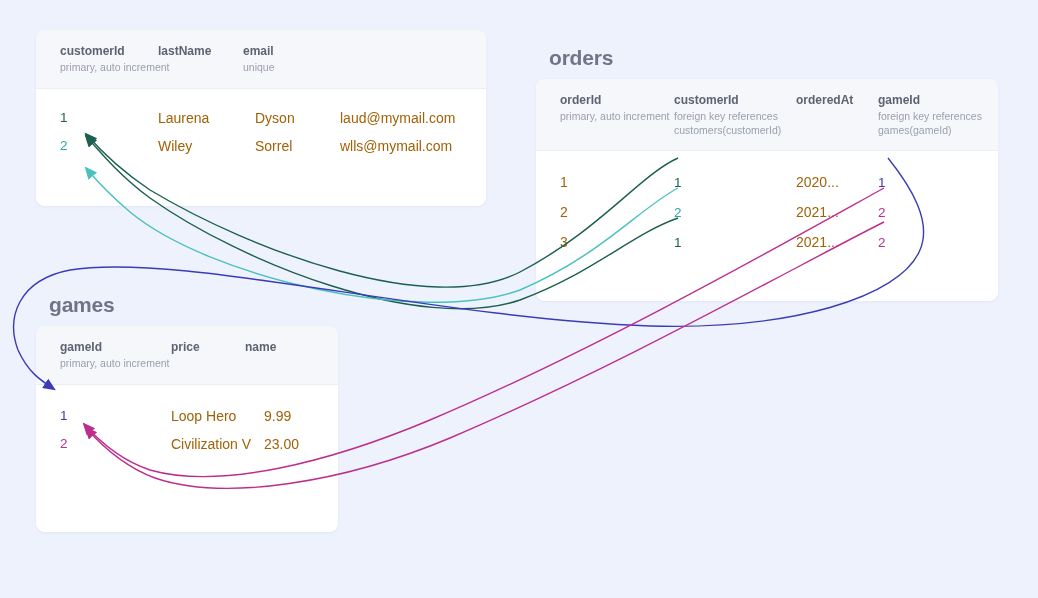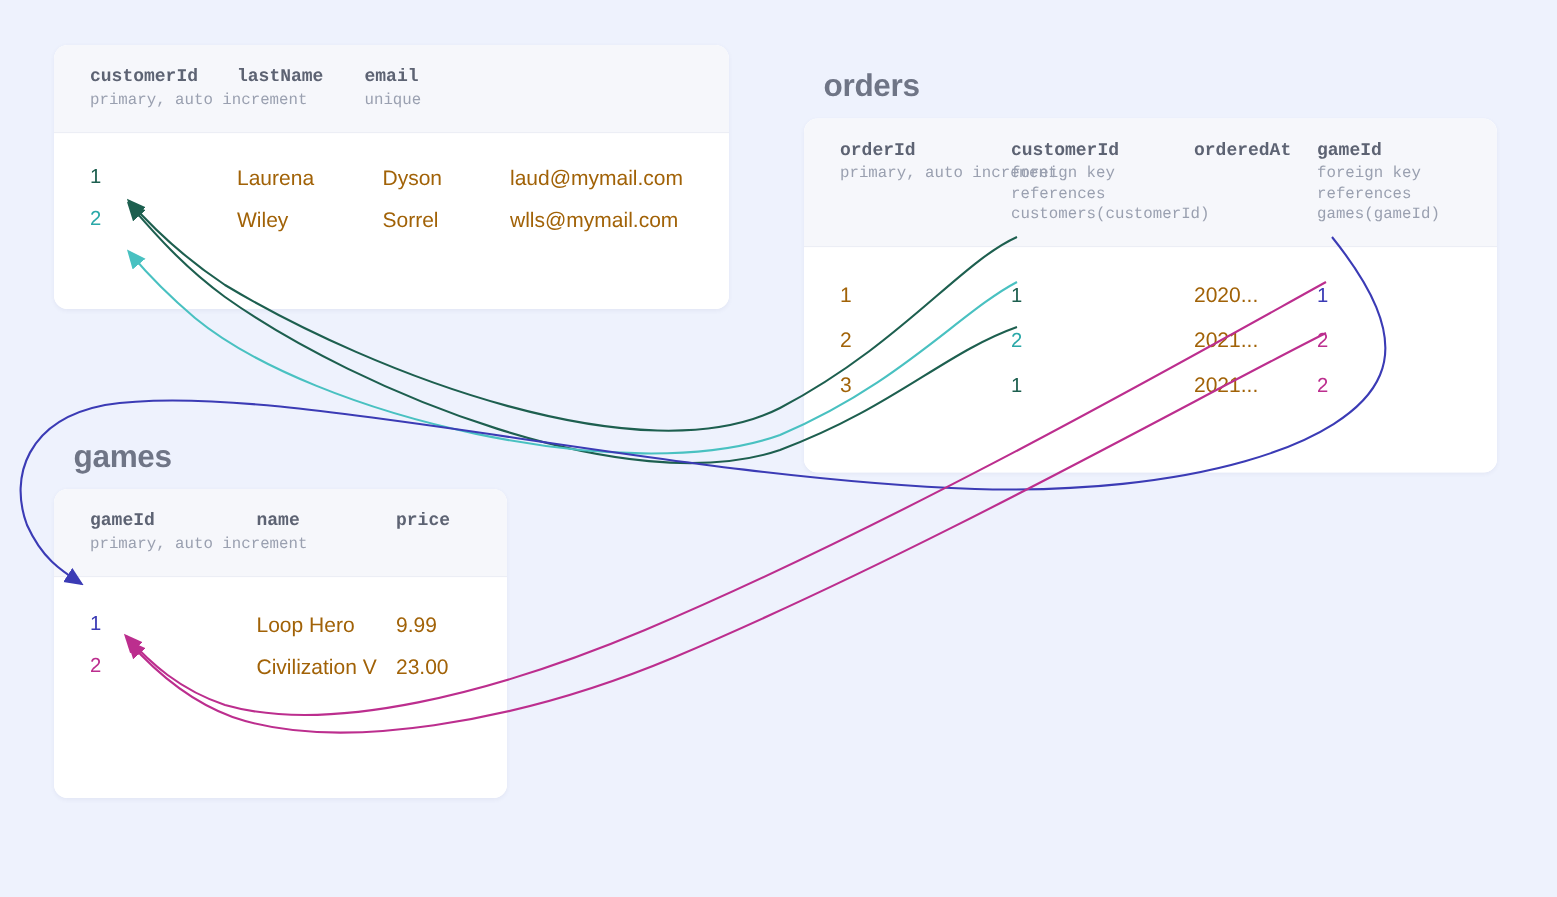--- a/index.html
+++ b/index.html
@@ -44,21 +44,20 @@
     background: #ffffff;
     border-radius: 9px;
     box-shadow: 0 1px 3px rgba(80, 90, 140, 0.07);
     overflow: hidden;
   }
   .card-head {
     background: #f6f7fb;
     border-bottom: 1px solid #eceef5;
     display: flex;
     border-radius: 9px 9px 0 0;
-    font-family: Liberation Mono, monospace;
   }
   .col-head {
     padding: 14px 6px 13px 0;
     box-sizing: border-box;
   }
   .col-head .cname {
     font-size: 12px;
     font-weight: bold;
     color: #5d6373;
     line-height: 1.25;
@@ -223,25 +222,25 @@
   </div>
 
   <div class="table-block" id="games-block">
     <div class="table-title">games</div>
     <div class="card">
       <div class="card-head">
         <div class="col-head c0">
           <div class="cname">gameId</div>
           <div class="cmeta">primary, auto increment</div>
         </div>
+        <div class="col-head c2">
+          <div class="cname">price</div>
+        </div>
         <div class="col-head c1">
           <div class="cname">name</div>
-        </div>
-        <div class="col-head c2">
-          <div class="cname">price</div>
         </div>
       </div>
       <div class="card-body">
         <div class="row">
           <div class="cell idcell c0" style="color: rgb(59, 59, 181);">1</div>
           <div class="cell c1">Loop Hero</div>
           <div class="cell c2">9.99</div>
         </div>
         <div class="row">
           <div class="cell idcell c0" style="color: rgb(188, 46, 142);">2</div>

